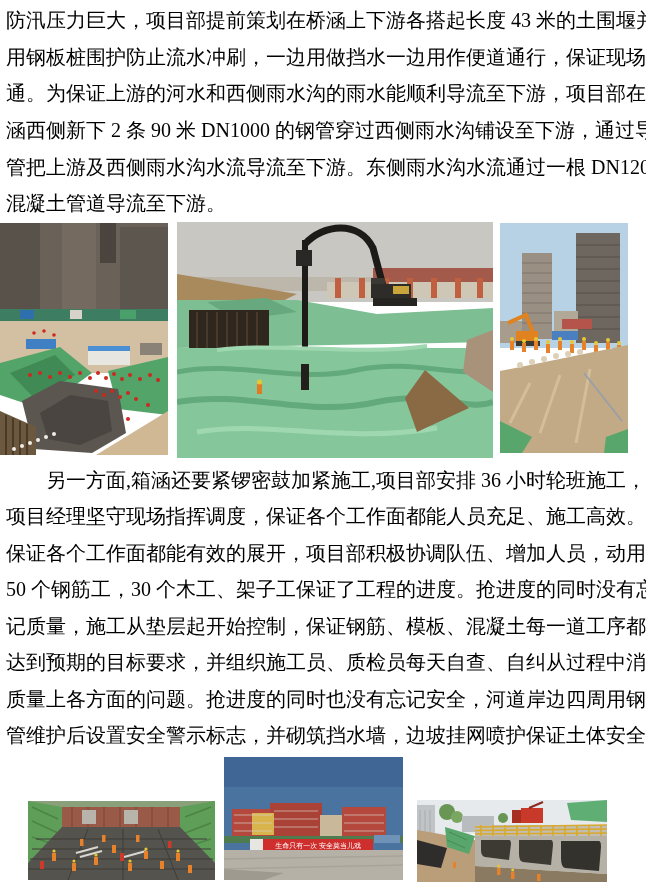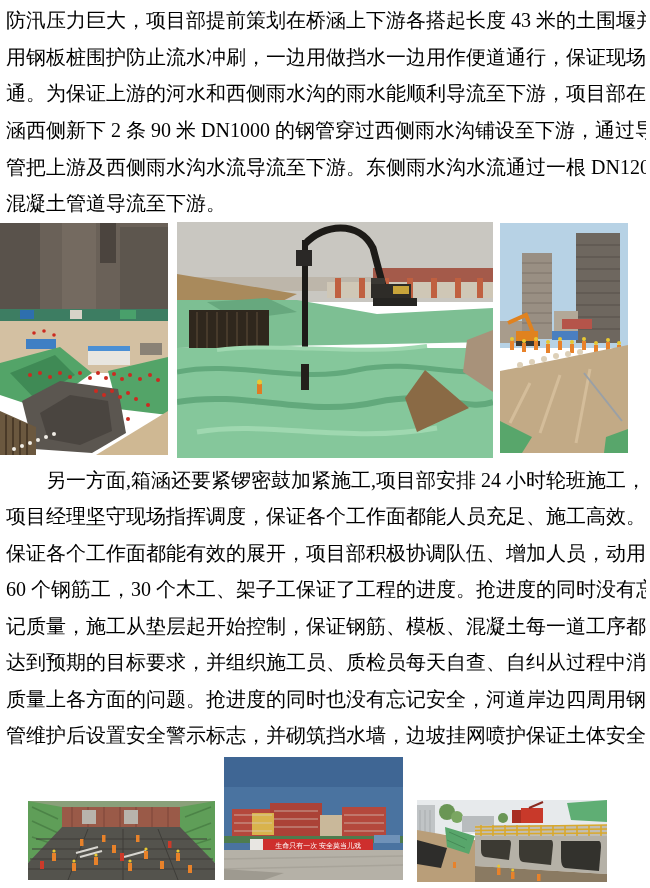--- a/index.html
+++ b/index.html
@@ -431,21 +431,21 @@
         <span>紧</span>
         <span>施</span>
         <span>工</span>
         <span>,</span>
         <span>项</span>
         <span>目</span>
         <span>部</span>
         <span>安</span>
         <span>排</span>
         <span>&nbsp;</span>
-        <span>24</span>
+        <span>36</span>
         <span>&nbsp;</span>
         <span>小</span>
         <span>时</span>
         <span>轮</span>
         <span>班</span>
         <span>施</span>
         <span>工</span>
         <span>，</span>
       </div>
     <div class="tline">
@@ -510,21 +510,21 @@
         <span>、</span>
         <span>增</span>
         <span>加</span>
         <span>人</span>
         <span>员</span>
         <span>，</span>
         <span>动</span>
         <span>用</span>
       </div>
     <div class="tline">
-        <span>60</span>
+        <span>50</span>
         <span>&nbsp;</span>
         <span>个</span>
         <span>钢</span>
         <span>筋</span>
         <span>工</span>
         <span>，</span>
         <span>30</span>
         <span>&nbsp;</span>
         <span>个</span>
         <span>木</span>

